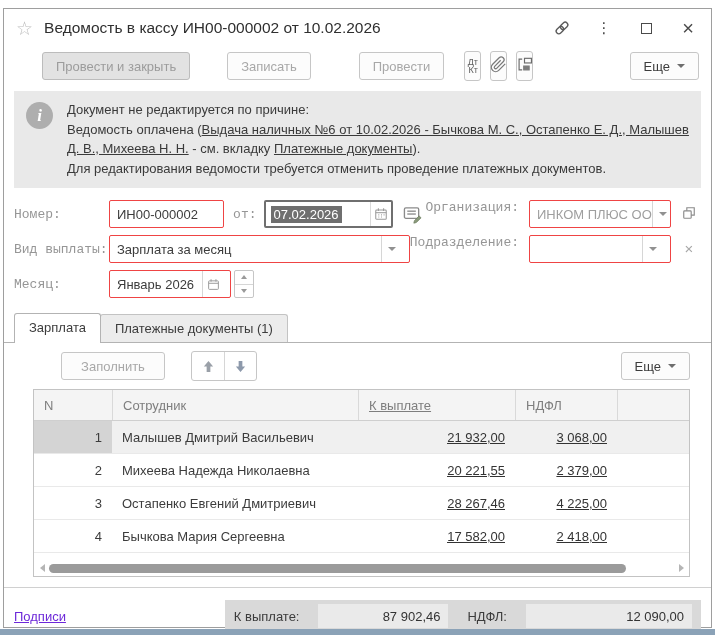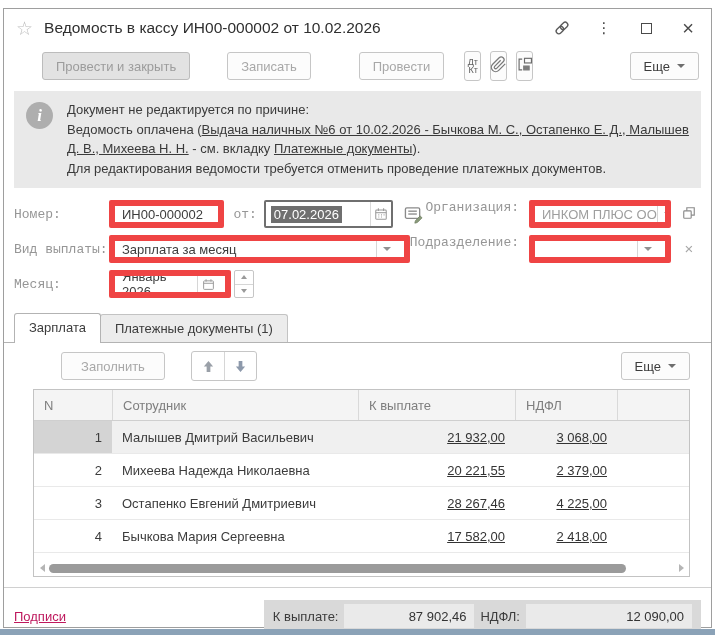--- a/index.html
+++ b/index.html
@@ -44,21 +44,21 @@
     font-family:"Liberation Serif","DejaVu Serif",serif; font-style:italic; font-weight:bold; font-size:17px; }
   .notice-text { font-size:13px; color:#3a3a3a; line-height:1.5; }
   .notice-text .ln { display:block; }
   .nlink { text-decoration:underline; cursor:pointer; color:#3a3a3a; }
 
   
   .fields { padding:2px 10px 0 10px; }
   .frow { display:flex; align-items:center; height:28px; margin-bottom:7px; }
   .label { color:#969696; font-size:13px; white-space:nowrap;font-family:Liberation Mono, monospace; }
   .lab-l { width:95px; flex:0 0 95px; }
-  .input { border:6px solid #ef4444; border-radius:2px; height:28px; background:#fff;
+  .input { border:1px solid #ef4444; border-radius:2px; height:28px; background:#fff;
     display:flex; align-items:center; padding:0 7px; font-size:13px; color:#3c3c3c; overflow:hidden; }
   .seg { align-self:stretch; border-left:1px solid #d6d6d6; display:flex; align-items:center;
     justify-content:center; flex:0 0 21px; cursor:pointer; }
   .caret { width:0; height:0; border-left:4px solid transparent; border-right:4px solid transparent;
     border-top:4px solid #919191; }
   .num-field { width:120px; }
   .date-wrap { width:135px; border:2px solid #6f6f6f; border-radius:2px; height:28px; background:#fff;
     display:flex; align-items:center; padding-left:5px; margin-left:7px; }
   .date-sel { background:#6f6f6f; color:#fff; padding:1px 3px; font-size:13px; }
   .date-wrap .seg { border-left:1px solid #dadada; }
@@ -96,21 +96,21 @@
   .fill-btn { min-width:104px; }
   .move-group { display:flex; margin-left:26px; border:1px solid #c6c6c6; border-radius:3px; height:30px; }
   .move-btn { width:32px; display:flex; align-items:center; justify-content:center; cursor:pointer; }
   .move-btn + .move-btn { border-left:1px solid #d6d6d6; }
 
   .grid { border:1px solid #c3c3c3; }
   .grow { display:flex; }
   .gcell { padding:0 10px; display:flex; align-items:center; overflow:hidden; white-space:nowrap; }
   .c-n { flex:0 0 78px; }
   .c-emp { flex:0 0 246px; }
-  .c-pay { flex:0 0 157px; }
+  .c-pay { flex:0 0 157px;text-decoration:underline; }
   .c-ndfl { flex:0 0 102px; }
   .c-rest { flex:1; }
   .ghead { background:#f4f4f4; height:31px; border-bottom:1px solid #cfcfcf; color:#7e7e7e; }
   .ghead .gcell + .gcell { border-left:1px solid #d9d9d9; }
   .gdata { height:33px; border-bottom:1px solid #e9e9e9; background:#fff; }
   .gdata.selected { background:#f0f0f0; }
   .gdata.selected .c-n { background:#d4d4d4; }
   .cell-r { justify-content:flex-end; }
   .amount { color:#333; text-decoration:underline; cursor:pointer; }
   .gfiller { height:7px; background:#fff; }
@@ -120,22 +120,22 @@
     border-right:5px solid #b5b5b5; }
   .arr-r { width:0; height:0; border-top:4px solid transparent; border-bottom:4px solid transparent;
     border-left:5px solid #b5b5b5; }
   .track { flex:1; height:10px; display:flex; align-items:center; }
   .thumb { height:9px; border-radius:5px; background:#9b9b9b; margin-left:2px; width:calc(100% - 52px); cursor:grab; }
 
   .hline { border-bottom:1px solid #d0d0d0; margin-top:2px; }
 
   
   .footer-row { display:flex; align-items:center; padding:12px 10px 0 10px; }
-  .signs { color:#be185d; text-decoration:underline; cursor:pointer; }
-  .totals { margin-left:auto; display:flex; align-items:center; background:#d9d9d9; padding:4px 9px; gap:6px; }
+  .signs { color:#6d28d9; text-decoration:underline; cursor:pointer; }
+  .totals { margin-left:auto; display:flex; align-items:center; background:#d9d9d9; padding:4px 9px; gap:19px; }
   .tot-label { color:#3c3c3c; }
   .tot-box { background:#eaeaea; height:24px; display:flex; align-items:center; justify-content:flex-end;
     padding:0 8px; color:#333; }
   .tot-box.w1 { width:130px; }
   .tot-box.w2 { width:166px; }
 
   .bottom-row { display:flex; align-items:center; padding:12px 10px 0 10px; }
 </style>
 </head>
 <body>

